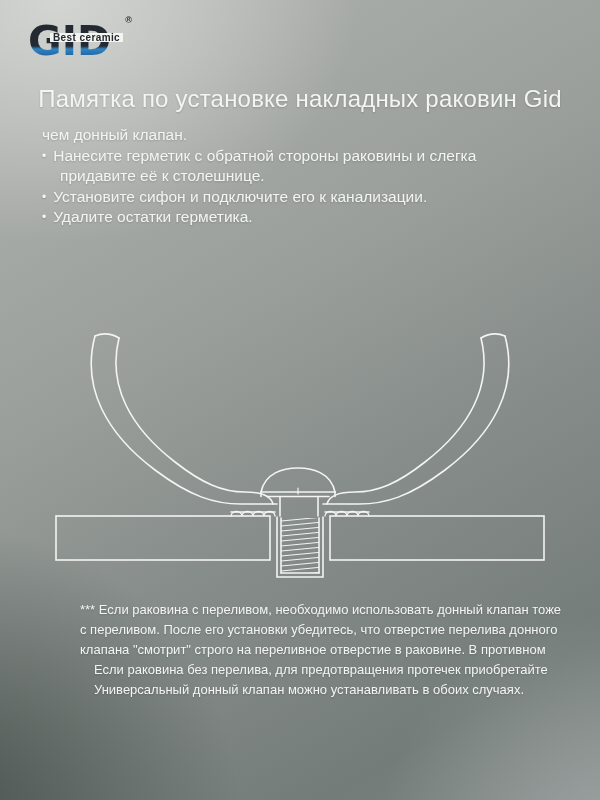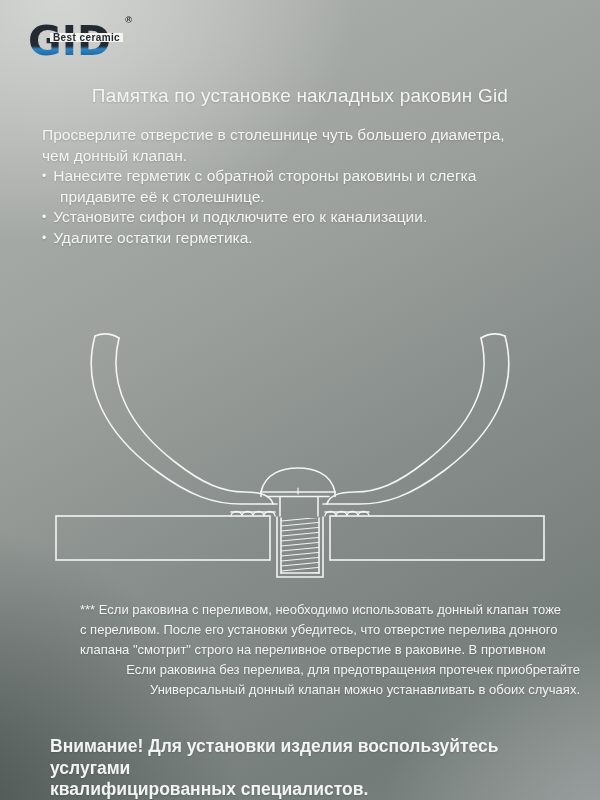--- a/index.html
+++ b/index.html
@@ -29,36 +29,36 @@
     position:absolute;left:22px;top:17px;
     background:#f4f4f0;color:#242a31;
     font-size:10px;font-weight:bold;line-height:9px;padding:0 3px;letter-spacing:0.4px;
     white-space:nowrap;
   }
   .logo-reg{position:absolute;right:6px;top:-1px;color:#2b3138;font-size:9px;font-weight:bold;}
 
   
   .title{
     position:absolute;left:0;top:85px;width:600px;text-align:center;
-    font-size:19px;font-weight:400;letter-spacing:0.2px;
+    font-size:24px;font-weight:400;letter-spacing:0.2px;
   }
 
   
   .instructions{position:absolute;left:42px;top:125px;width:530px;font-size:15.5px;line-height:20.5px;}
   .line{white-space:nowrap;}
   .bullet{display:inline-block;font-size:12px;vertical-align:1px;}
   .bullet:not(:empty){margin-right:7px;}
   .indent{padding-left:18px;}
 
   
   .diagram{position:absolute;left:55px;top:322px;width:490px;height:268px;}
 
   
   .footnote{position:absolute;left:68px;top:600px;width:500px;font-size:13px;line-height:20px;margin-left:12px;}
-  .fn-indent{padding-left:14px;text-align:right;}
+  .fn-indent{padding-left:14px;}
   .fn-line{white-space:nowrap;}
 
   
   .warning{
     position:absolute;left:50px;top:736px;width:510px;
     font-size:17.5px;font-weight:bold;line-height:21.5px;
   }
 </style>
 </head>
 <body>
@@ -67,21 +67,20 @@
 
   <div class="logo">
     <div class="logo-text">GID</div>
     <span class="logo-tagline">Best ceramic</span>
     <span class="logo-reg">®</span>
   </div>
 
   <div class="title txt">Памятка по установке накладных раковин Gid</div>
 
   <div class="instructions txt">
-    <div class="line"><span class="bullet"></span><span>Просверлите отверстие в столешнице чуть большего диаметра,</span></div>
     <div class="line"><span class="bullet"></span><span>чем донный клапан.</span></div>
     <div class="line"><span class="bullet">•</span><span>Нанесите герметик с обратной стороны раковины и слегка</span></div>
     <div class="line indent"><span class="bullet"></span><span>придавите её к столешнице.</span></div>
     <div class="line"><span class="bullet">•</span><span>Установите сифон и подключите его к канализации.</span></div>
     <div class="line"><span class="bullet">•</span><span>Удалите остатки герметика.</span></div>
   </div>
 
   <div class="diagram">
     <svg width="490" height="268" viewBox="0 0 490 268">
       <defs>
@@ -129,18 +128,14 @@
   </div>
 
   <div class="footnote txt">
     <div class="fn-line">*** Если раковина с переливом, необходимо использовать донный клапан тоже</div>
     <div class="fn-line">с переливом. После его установки убедитесь, что отверстие перелива донного</div>
     <div class="fn-line">клапана "смотрит" строго на переливное отверстие в раковине. В противном</div>
     <div class="fn-line fn-indent">Если раковина без перелива, для предотвращения протечек приобретайте</div>
     <div class="fn-line fn-indent">Универсальный донный клапан можно устанавливать в обоих случаях.</div>
   </div>
 
-  <div class="warning txt">
-    <div>Внимание! Для установки изделия воспользуйтесь услугами</div>
-    <div>квалифицированных специалистов.</div>
-  </div>
 
 </div>
 
 </body></html>

